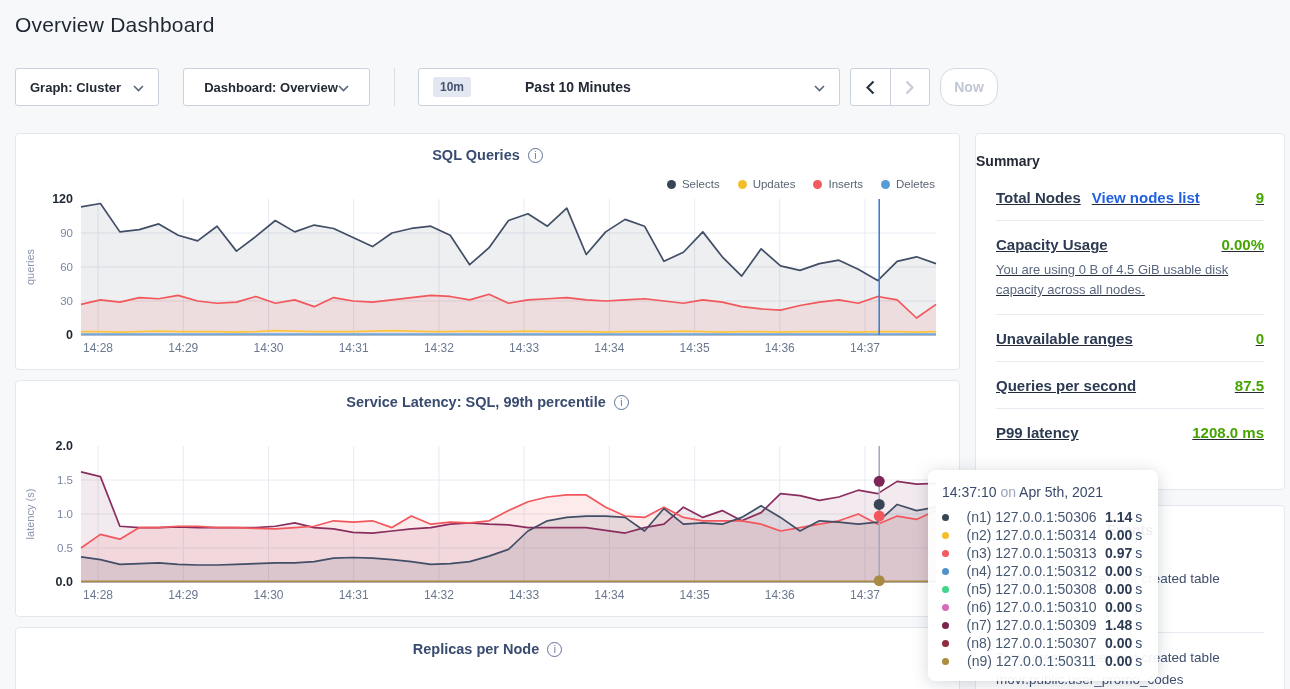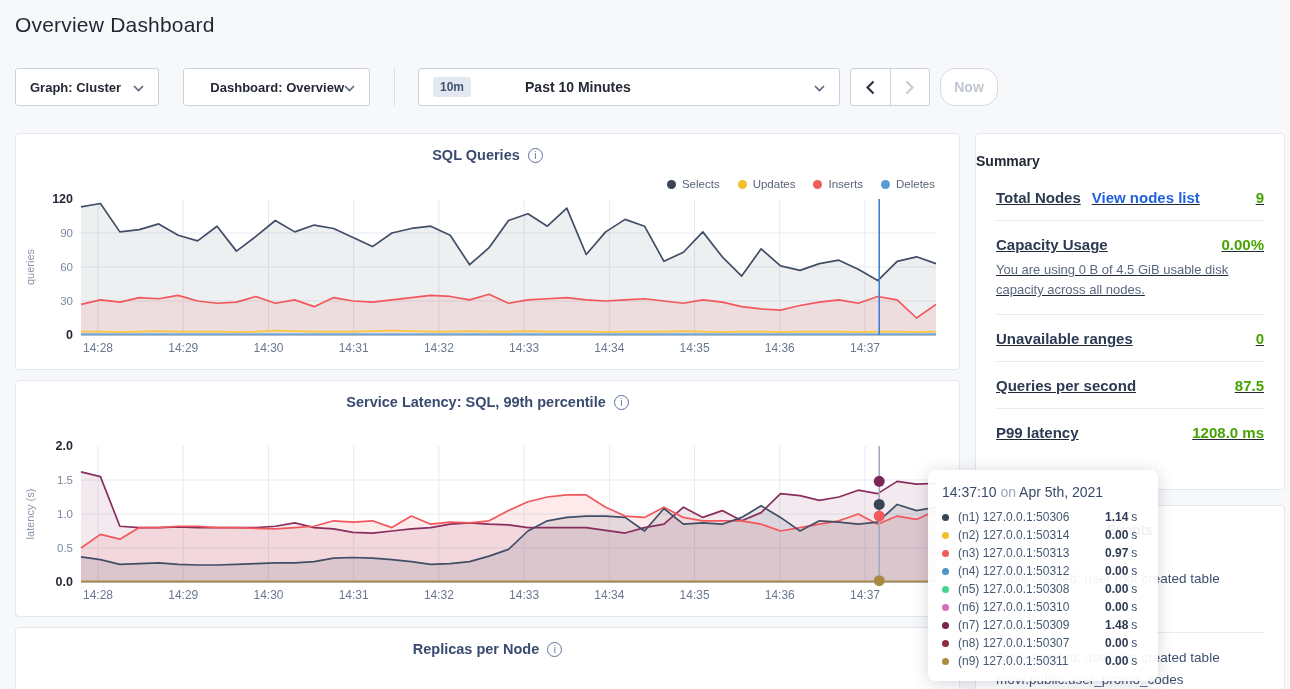--- a/index.html
+++ b/index.html
@@ -47,41 +47,41 @@
   
   .ev-title{text-align:center;font-size:14px;font-weight:700;color:#242A35;padding:16px 0 2px;}
   .ev-list{padding:0 20px;margin-top:14px;}
   .event-item{font-size:13.5px;color:#3E4E6E;line-height:1.6;padding:14px 0 20px;border-bottom:1px solid #E7EAF0;min-height:44px;box-sizing:content-box;}
   .event-item:last-child{border-bottom:none;}
   
   #tooltip{position:absolute;left:928px;top:470px;width:230px;background:rgba(255,255,255,0.93);
            border-radius:8px;box-shadow:0 2px 16px rgba(60,70,90,0.22);padding:14px 14px 11px;z-index:20;box-sizing:border-box;}
   .tt-time{font-size:14px;color:#3A4A6B;margin-bottom:8px;}
   .tt-on{color:#9AA4BA;}
-  .tt-row{display:flex;align-items:center;height:18px;font-size:12px;color:#475872;white-space:nowrap;}
+  .tt-row{display:flex;align-items:center;height:18px;font-size:14px;color:#475872;white-space:nowrap;text-align:center;}
   .tt-dot{width:7px;height:7px;border-radius:50%;margin-right:9px;flex:none;}
   .tt-label{width:147px;flex:none;}
   .tt-val{font-weight:700;color:#2C3A52;}
   .tt-unit{margin-left:3px;color:#3A4A6B;}
 </style>
 </head>
 <body>
 
 <div class="page-title">Overview Dashboard</div>
 
 <div class="btn" style="left:15px;width:144px;padding:0 14px;justify-content:space-between;">
   <span class="lbl">Graph: Cluster</span>
   <span class="chev">
     <svg width="11" height="7" viewBox="0 0 11 7">
         <polyline points="1,1 5.5,5.5 10,1" fill="none" stroke="#5A6578" stroke-width="1.6"></polyline>
       </svg>
   </span>
 </div>
 
-<div class="btn" style="left:183px;width:187px;padding:0 14px;justify-content:flex-end;">
+<div class="btn" style="left:183px;width:187px;padding:0 14px;justify-content:center;">
   <span class="lbl">Dashboard: Overview</span>
   <span class="chev">
     <svg width="11" height="7" viewBox="0 0 11 7">
         <polyline points="1,1 5.5,5.5 10,1" fill="none" stroke="#5A6578" stroke-width="1.6"></polyline>
       </svg>
   </span>
 </div>
 
 <div class="v-sep"></div>
 

